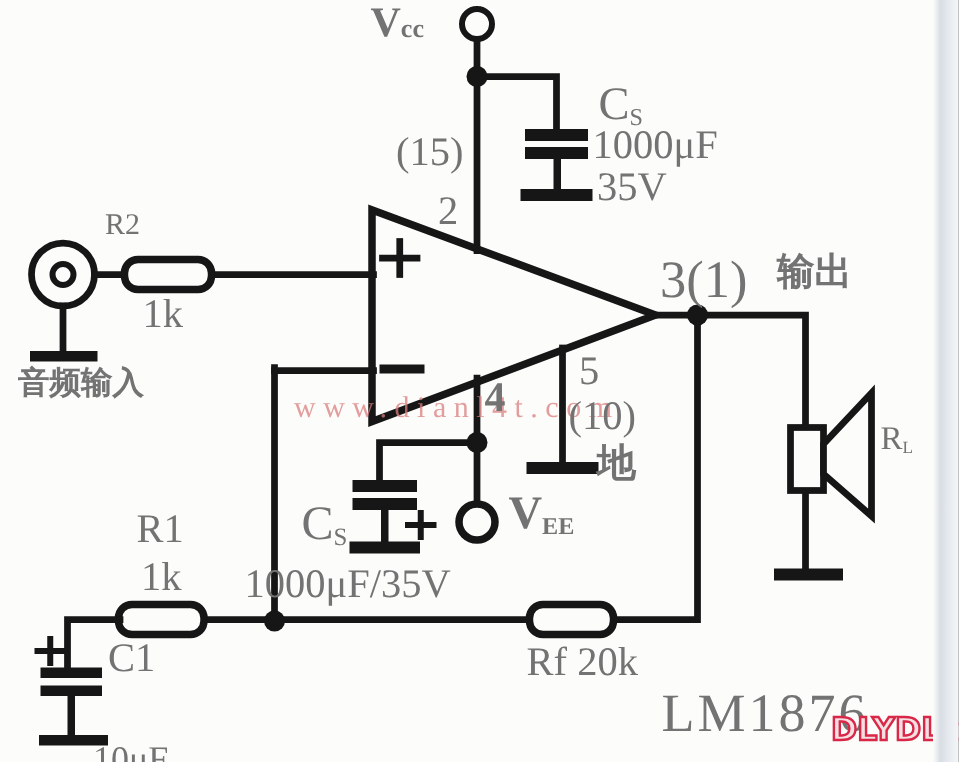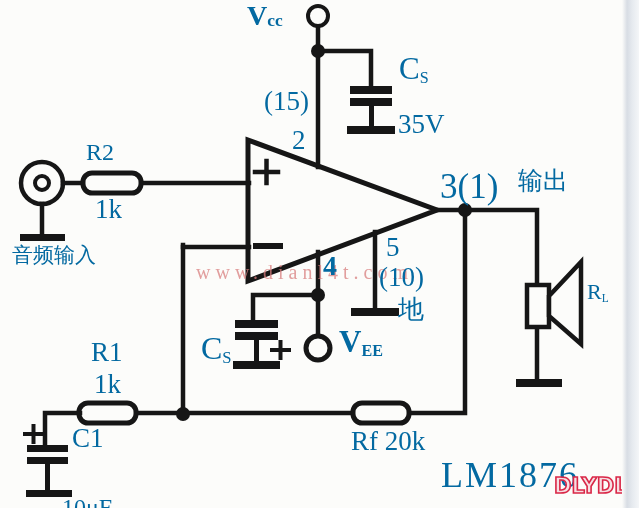--- a/index.html
+++ b/index.html
@@ -3,24 +3,24 @@
 <meta charset="utf-8">
 <style>
   html,body{margin:0;padding:0;background:#888;}
   #stage{
     position:relative;width:639px;height:508px;overflow:hidden;
     background:#fcfcfa;
     font-family:"Liberation Serif","DejaVu Serif",serif;
   }
   #schematic-svg{position:absolute;left:0;top:0;z-index:1;}
   .lbl{
-    position:absolute;z-index:3;color:#0369a1;line-height:1;
+    position:absolute;z-index:3;color:#737373;line-height:1;
     white-space:nowrap;font-family:"Liberation Serif","DejaVu Serif",serif;
   }
-  .cn{font-family:"DejaVu Sans","Liberation Sans",sans-serif;font-weight:normal;}
+  .cn{font-family:"DejaVu Sans","Liberation Sans",sans-serif;font-weight:bold;}
   .sub{font-size:0.52em;vertical-align:-0.25em;letter-spacing:0;}
   .sub-hi{font-size:0.62em;vertical-align:-0.05em;}
   #watermark{
     position:absolute;z-index:2;color:#d97f7f;opacity:0.75;
     font-size:20px;letter-spacing:5px;font-family:"Liberation Serif","DejaVu Serif",serif;
   }
   #site-logo{
     position:absolute;z-index:4;font-size:21px;font-weight:800;
     font-family:"DejaVu Sans","Liberation Sans",sans-serif;
     color:#f6dfe3;-webkit-text-stroke:1.6px #d92747;letter-spacing:0px;
@@ -142,45 +142,47 @@
   </svg>
 
   <div id="watermark" style="left:196px;top:261px">www.dianl4t.com</div>
 
   <div class="lbl" style="left:247px;top:2px;font-size:28px;font-weight:bold">
     <span>V</span><span class="sub-hi">cc</span>
   </div>
   <div class="lbl" style="left:399px;top:53px;font-size:31px">
     <span>C</span><span class="sub">S</span>
   </div>
+  <div class="lbl" style="left:395px;top:83px;font-size:27px">1000μF</div>
   <div class="lbl" style="left:398px;top:111px;font-size:27px">35V</div>
   <div class="lbl" style="left:264px;top:88px;font-size:27px">(15)</div>
   <div class="lbl" style="left:292px;top:127px;font-size:27px">2</div>
 
-  <div class="lbl" style="left:86px;top:140px;font-size:24px">R2</div>
+  <div class="lbl" style="left:70px;top:140px;font-size:20px">R2</div>
   <div class="lbl" style="left:95px;top:196px;font-size:27px">1k</div>
   <div class="lbl cn" style="left:12px;top:245px;font-size:21px">音频输入</div>
 
   <div class="lbl" style="left:440px;top:169px;font-size:35px">3(1)</div>
   <div class="lbl cn" style="left:518px;top:168px;font-size:25px">输出</div>
   <div class="lbl" style="left:587px;top:281px;font-size:22px">
     <span>R</span><span class="sub">L</span>
   </div>
 
   <div class="lbl" style="left:386px;top:234px;font-size:27px">5</div>
   <div class="lbl" style="left:379px;top:264px;font-size:27px">(10)</div>
   <div class="lbl cn" style="left:398px;top:296px;font-size:26px">地</div>
   <div class="lbl" style="left:323px;top:252px;font-size:28px;font-weight:bold">4</div>
   <div class="lbl" style="left:339px;top:326px;font-size:31px;font-weight:bold">
     <span>V</span><span class="sub">EE</span>
   </div>
 
   <div class="lbl" style="left:201px;top:332px;font-size:32px">
     <span>C</span><span class="sub">S</span>
   </div>
+  <div class="lbl" style="left:163px;top:376px;font-size:27px">1000μF/35V</div>
 
   <div class="lbl" style="left:91px;top:339px;font-size:27px">R1</div>
   <div class="lbl" style="left:94px;top:371px;font-size:27px">1k</div>
   <div class="lbl" style="left:72px;top:425px;font-size:27px">C1</div>
   <div class="lbl" style="left:62px;top:495px;font-size:24px">10μF</div>
 
   <div class="lbl" style="left:351px;top:428px;font-size:27px">Rf 20k</div>
   <div class="lbl" style="left:441px;top:457px;font-size:36px;letter-spacing:2px">LM1876</div>
 
   <div id="site-logo" style="left:554px;top:474px">DLYDL.com</div>

